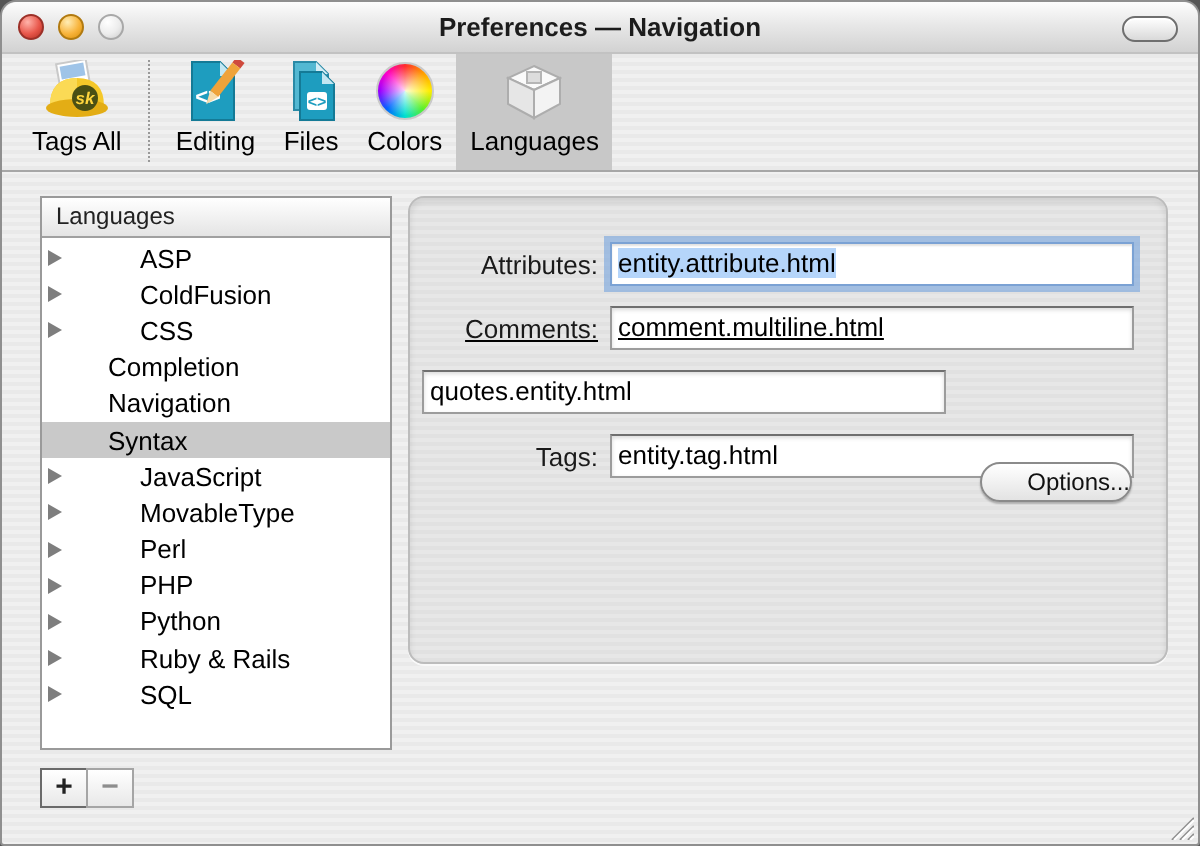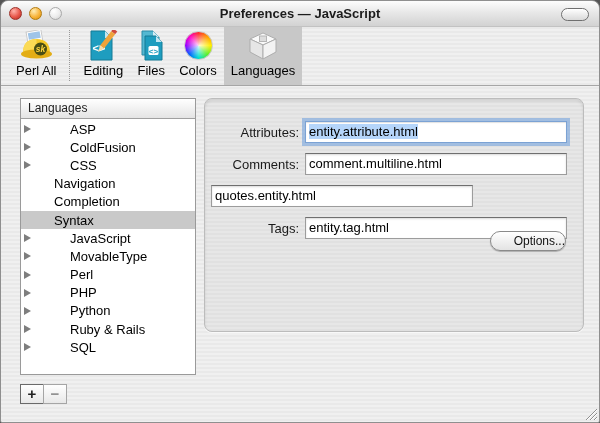--- a/index.html
+++ b/index.html
@@ -80,40 +80,40 @@
 <body>
 
 <div class="window">
 
   <div class="titlebar">
     <div class="lights">
       <span class="light red"></span>
       <span class="light yellow"></span>
       <span class="light gray"></span>
     </div>
-    <div class="win-title">Preferences — JavaScript</div>
+    <div class="win-title">Preferences — Navigation</div>
     <span class="pill"></span>
   </div>
 
   <div class="toolbar">
     <div class="tb-item">
       <span class="tb-icon">
         <svg width="35" height="31" viewBox="0 0 35 31">
           <g transform="rotate(-10 14 7)">
             <rect x="8" y="1" width="15" height="11" fill="#fff" stroke="#c9c9c9"></rect>
             <rect x="9.5" y="2.5" width="12" height="6.5" fill="#9fc4e8"></rect>
           </g>
           <path d="M4 23 Q4 9 17.5 9 Q31 9 31 23 Z" fill="#f5c829"></path>
           <path d="M4 23 Q4 9 17.5 9 L17.5 23 Z" fill="#fbda55"></path>
           <ellipse cx="17.5" cy="24" rx="15.5" ry="4.5" fill="#e3ad15"></ellipse>
           <circle cx="21.5" cy="19" r="6.5" fill="#4a4f14"></circle>
           <text x="21.5" y="22" font-size="8.5" font-weight="bold" font-style="italic" fill="#ffd53e" text-anchor="middle" font-family="Liberation Sans, sans-serif">sk</text>
         </svg>
       </span>
-      <span class="tb-label">Perl All</span>
+      <span class="tb-label">Tags All</span>
     </div>
 
     <div class="tb-sep"></div>
 
     <div class="tb-item">
       <span class="tb-icon">
         <svg width="30" height="31" viewBox="0 0 30 31">
           <path d="M3 1 L17 1 L24 8 L24 30 L3 30 Z" fill="#1e9dbf" stroke="#147a96" stroke-width="1"></path>
           <path d="M17 1 L17 8 L24 8 Z" fill="#c3e7f2"></path>
           <text x="11" y="22" font-size="11" font-weight="bold" fill="#fff" text-anchor="middle" font-family="Liberation Sans, sans-serif">&lt;&gt;</text>
@@ -170,24 +170,24 @@
         </div>
         <div class="list-row">
           <span class="tri collapsed"></span>
           <span>ColdFusion</span>
         </div>
         <div class="list-row">
           <span class="tri collapsed"></span>
           <span>CSS</span>
         </div>
         <div class="list-row child">
+          <span>Completion</span>
+        </div>
+        <div class="list-row child">
           <span>Navigation</span>
-        </div>
-        <div class="list-row child">
-          <span>Completion</span>
         </div>
         <div class="list-row child selected">
           <span>Syntax</span>
         </div>
         <div class="list-row">
           <span class="tri collapsed"></span>
           <span>JavaScript</span>
         </div>
         <div class="list-row">
           <span class="tri collapsed"></span>
@@ -218,21 +218,21 @@
 
   <button class="pm add">+</button>
   <button class="pm remove">−</button>
 
   <div class="panel">
     <div id="form-rows">
         <div class="form-row" style="top: 22px;">
           <span class="form-label">Attributes:</span>
           <div class="textfield focused"><span class="sel">entity.attribute.html</span></div>
         </div>
-        <div class="form-row" style="top: 54px;">
+        <div class="form-row" style="top: 54px; text-decoration: underline;">
           <span class="form-label">Comments:</span>
           <div class="textfield"><span>comment.multiline.html</span></div>
         </div>
         <div class="form-row" style="top: 86px;">
           <div class="textfield"><span>quotes.entity.html</span></div>
         </div>
         <div class="form-row" style="top: 118px;">
           <span class="form-label">Tags:</span>
           <div class="textfield"><span>entity.tag.html</span></div>
         </div>

